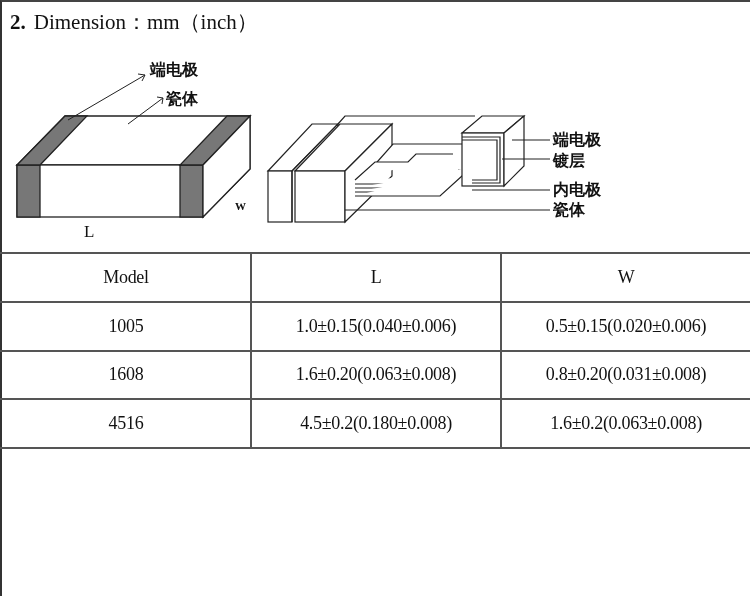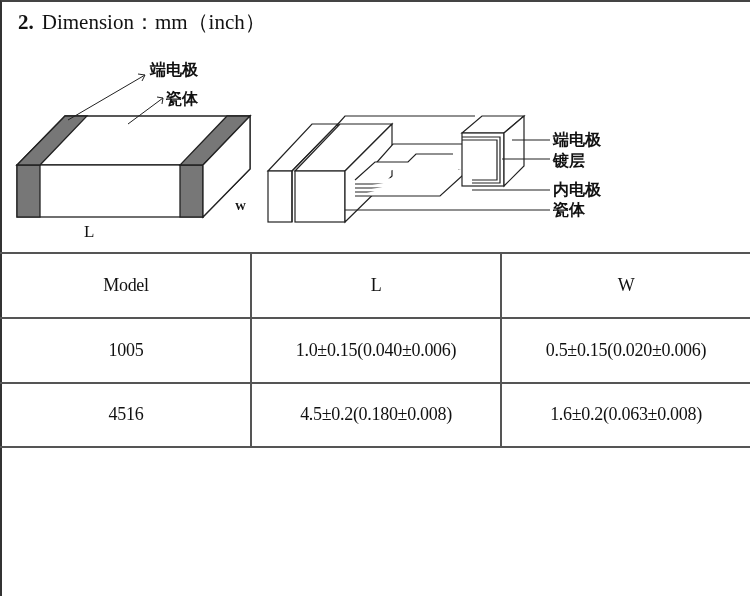--- a/index.html
+++ b/index.html
@@ -1,28 +1,28 @@
 <!DOCTYPE html>
 <html><head>
   <meta charset="utf-8">
   <style>
     html, body { margin: 0; padding: 0; background: #ffffff; }
     body { width: 750px; height: 596px; position: relative; overflow: hidden;
            font-family: "Liberation Serif", "DejaVu Serif", serif; color: #111; }
     .frame { position: absolute; left: 0; top: 0; width: 748px; height: 594px;
              border-top: 2px solid #444; border-right: 2px solid #333; border-left: 2px solid #333; }
-    .title { position: absolute; left: 10px; top: 8px; font-size: 21px; line-height: 28px; white-space: nowrap; margin-left: 8px; }
+    .title { position: absolute; left: 10px; top: 8px; font-size: 21px; line-height: 28px; white-space: nowrap; }
     .title .num { font-weight: bold; margin-right: 8px; }
     .diagram { position: absolute; left: 0; top: 0; width: 750px; height: 321px; }
     .lbl { position: absolute; font-family: "DejaVu Sans", sans-serif; font-weight: bold; font-size: 16px; line-height: 18px; white-space: nowrap; }
     .dim { position: absolute; font-family: "Liberation Serif", serif; font-size: 17px; }
     .dimw { position: absolute; font-family: "Liberation Serif", serif; font-size: 11px; font-weight: bold; }
     table { position: absolute; left: 0; top: 252px; width: 750px; border-collapse: collapse; table-layout: fixed; }
     td, th { border: 2px solid #555; text-align: center; font-weight: normal; font-size: 18px;
-             height: 38.5px; padding: 12px; letter-spacing: -0.3px; }
+             height: 38.5px; padding: 4px; letter-spacing: -0.3px; }
     th { height: 39px; }
     tr > :first-child { border-left: 2px solid #333; }
     tr > :last-child { border-right: 2px solid #333; }
     col.c1 { width: 250px; } col.c2 { width: 250px; } col.c3 { width: 250px; }
   </style>
 </head>
 <body>
 
 <div class="frame"></div>
 
@@ -120,18 +120,23 @@
       <th>W</th>
     </tr>
   </thead>
   <tbody>
     <tr>
       <td>1005</td>
       <td>1.0±0.15(0.040±0.006)</td>
       <td>0.5±0.15(0.020±0.006)</td>
     </tr>
     <tr>
+      <td>1608</td>
+      <td>1.6±0.20(0.063±0.008)</td>
+      <td>0.8±0.20(0.031±0.008)</td>
+    </tr>
+    <tr>
       <td>4516</td>
       <td>4.5±0.2(0.180±0.008)</td>
       <td>1.6±0.2(0.063±0.008)</td>
     </tr>
   </tbody>
 </table>
 
 </body></html>

